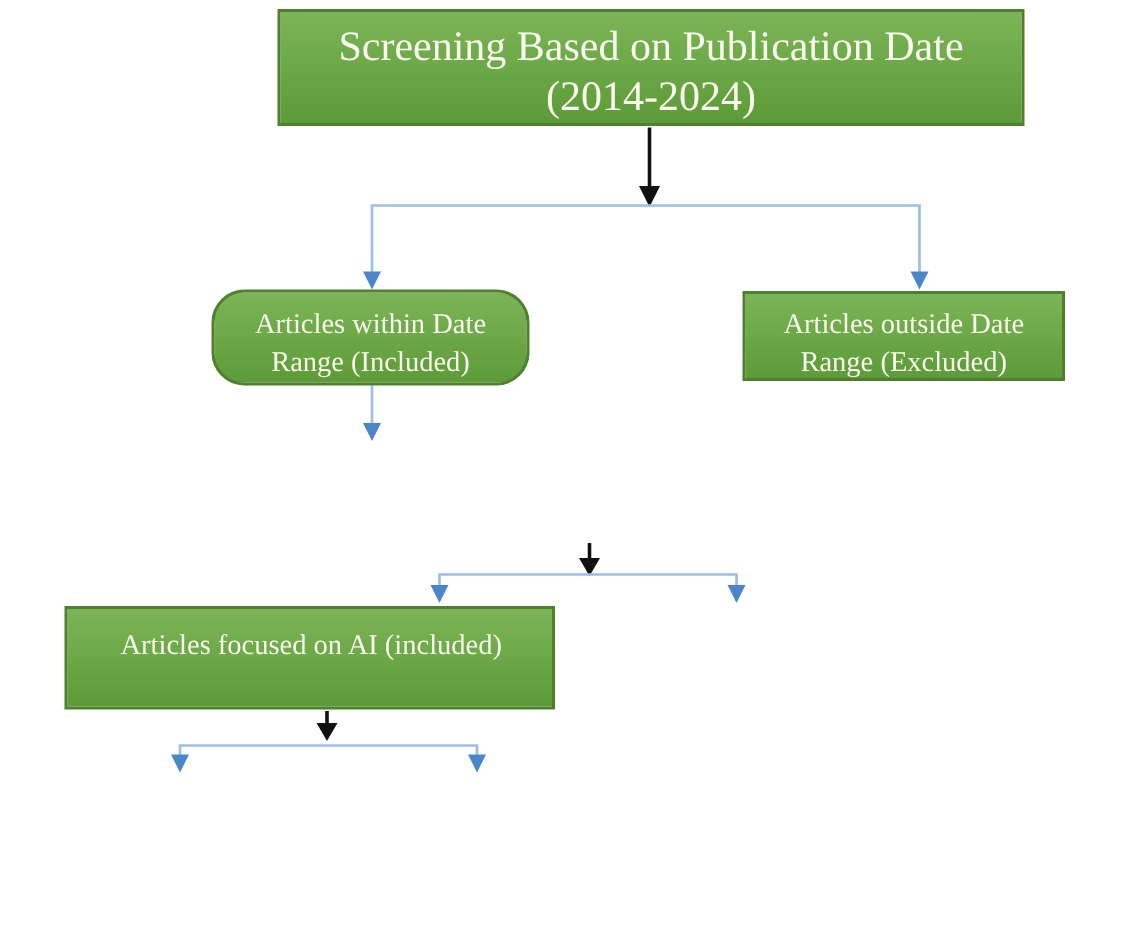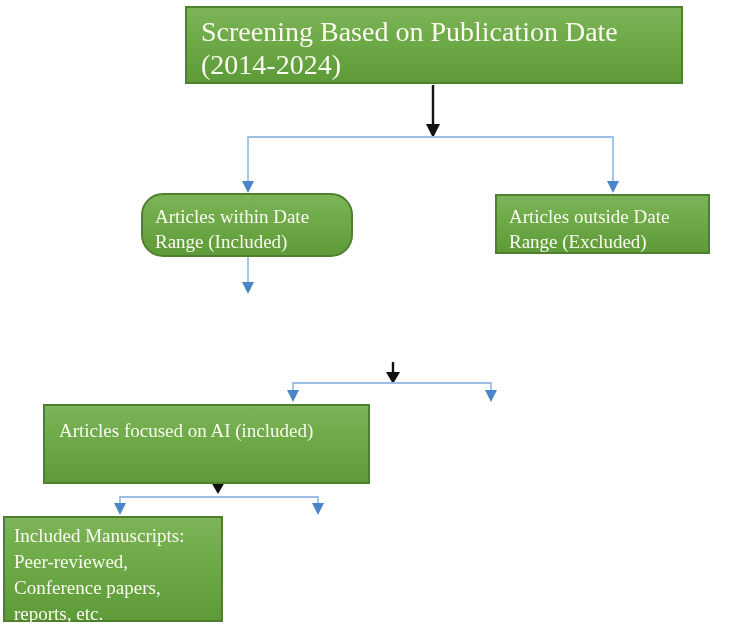--- a/index.html
+++ b/index.html
@@ -27,21 +27,21 @@
     position: absolute;
     box-sizing: border-box;
     z-index: 2;
     background: linear-gradient(180deg, var(--node-fill-top) 0%, var(--node-fill-mid) 60%, var(--node-fill-bottom) 100%);
     border: 2px solid var(--node-border);
     color: var(--node-text);
     white-space: pre-line;
     font-size: 19px;
     line-height: 25px;
     padding: 9px 12px;
-    text-align: left;
+    text-align: center;
   }
   .node.title {
     font-size: 28px;
     line-height: 33px;
     padding: 7px 14px;
   }
   .node.centered {
     text-align: center;
     line-height: 27px;
   }
@@ -113,22 +113,18 @@
   <div class="node title" style="left:185px; top:6px; width:498px; height:78px;">Screening Based on Publication Date
 (2014-2024)</div>
 
   <div class="node" style="left:141px; top:193px; width:212px; height:64px;border-radius:22px;">Articles within Date
 Range (Included)</div>
 
   <div class="node" style="left:495px; top:194px; width:215px; height:60px; padding-top:8px;">Articles outside Date
 Range (Excluded)</div>
 
 
-  <div class="node" style="left:43px; top:404px; width:327px; height:80px; padding-top:12px; padding-left:14px;font-family:Liberation Serif, serif;">Articles focused on AI (included)</div>
+  <div class="node" style="left:43px; top:404px; width:327px; height:69px; padding-top:12px; padding-left:14px;font-family:Liberation Serif, serif;">Articles focused on AI (included)</div>
 
 
-  <div class="node" style="left:3px; top:516px; width:220px; height:106px; padding:5px 9px; line-height:26px;">Included Manuscripts:
-Peer-reviewed,
-Conference papers,
-reports, etc.</div>
 
 
 </div>
 
 </body></html>

